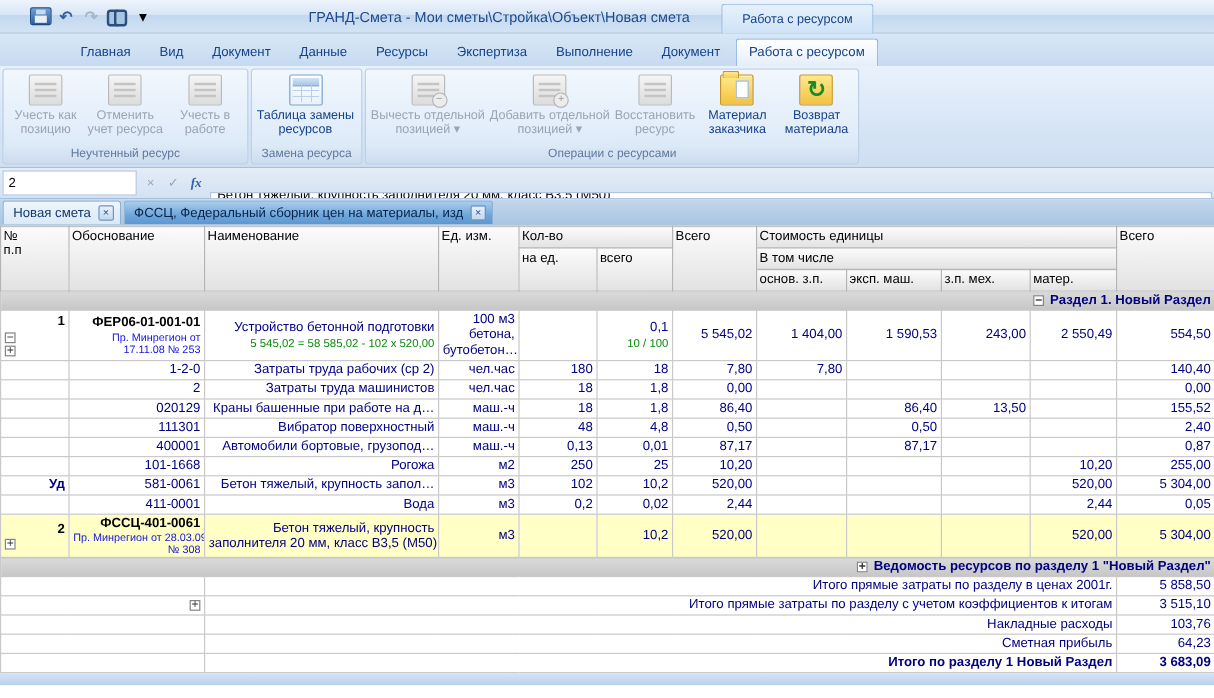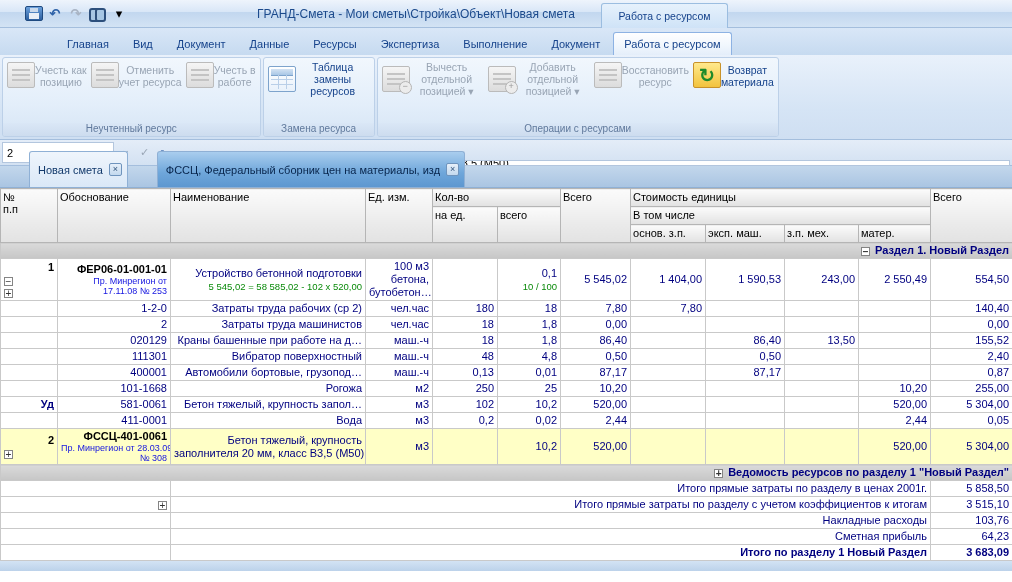--- a/index.html
+++ b/index.html
@@ -25,21 +25,21 @@
   
   #tabstrip { height:27px; background:linear-gradient(#d9e7f7,#c6daf0); display:flex; align-items:flex-end; padding-left:56px; }
   .rtab { font-size:11px; color:#15428b; padding:5px 10px 5px; margin-right:2px; border:1px solid transparent; border-bottom:none; border-radius:3px 3px 0 0; white-space:nowrap; }
   .rtab.active { background:linear-gradient(#fefeff,#f1f7fd 55%,#e4eefa); border-color:#8db2e3; }
 
   
   #ribbon { height:85px; background:linear-gradient(#e9f1fb,#d5e4f5 65%,#cfdff2); border-bottom:1px solid #a4bedd; display:flex; align-items:stretch; padding:1px 0 1px 2px; }
   .rgroup { display:flex; flex-direction:column; border:1px solid #bcd0e8; border-radius:3px; margin:1px 2px 1px 0; background:linear-gradient(#f1f7fd,#e3eefa 60%,#d6e5f5); }
   .rgroup-body { flex:1; display:flex; align-items:flex-start; padding:1px 2px; }
   .rgroup-title { font-size:10px; color:#60799c; text-align:center; padding:0 8px 2px; background:linear-gradient(#dae7f6,#cddcef); border-radius:0 0 2px 2px; }
-  .rbtn { min-width:66px; max-width:106px; padding:2px 2px 1px; text-align:center; font-size:10.5px; line-height:12px; color:#15428b; display:flex; flex-direction:row; align-items:center; border-radius:3px; }
+  .rbtn { min-width:66px; max-width:106px; padding:2px 2px 1px; text-align:center; font-size:10.5px; line-height:12px; color:#15428b; display:flex; flex-direction:column; align-items:center; border-radius:3px; }
   .rbtn.disabled { color:#99a5b4; }
   .rlabel { white-space:pre-line; }
   .ricon { width:28px; height:26px; margin:1px 0 2px; position:relative; flex:0 0 auto; }
   .ri-take-position,.ri-take-work,.ri-cancel-take,.ri-subtract-item,.ri-add-item,.ri-restore {
     background:linear-gradient(#f5f5f5,#dcdcdc); border:1px solid #bbbbbb; border-radius:2px; }
   .ri-take-position::before,.ri-take-work::before,.ri-cancel-take::before,.ri-subtract-item::before,.ri-add-item::before,.ri-restore::before {
     content:""; position:absolute; left:4px; right:4px; top:6px; height:2px; background:#c4c4c4; box-shadow:0 5px 0 #c4c4c4, 0 10px 0 #c4c4c4; }
   .ri-subtract-item::after,.ri-add-item::after { position:absolute; right:-3px; bottom:-3px; width:11px; height:11px; background:#ececec; border:1px solid #b5b5b5; border-radius:50%; font-size:9px; line-height:9px; text-align:center; color:#9a9a9a; }
   .ri-subtract-item::after { content:"−"; }
   .ri-add-item::after { content:"+"; }
@@ -57,21 +57,21 @@
   
   #formulabar { height:26px; background:linear-gradient(#e4edf8,#d3e1f2); border-bottom:1px solid #a4bedd; display:flex; align-items:stretch; }
   #namebox { width:112px; background:#fff; border:1px solid #b3c6de; margin:2px 0 2px 2px; font-size:11px; padding:2px 4px; color:#000; font-family:"Liberation Sans",sans-serif; }
   #fbtns { display:flex; align-items:center; padding:0 3px; gap:2px; }
   .fbtn { width:17px; text-align:center; font-size:11px; color:#9aa6b5; }
   .fbtn.fx { color:#2f62a8; font-style:italic; font-weight:bold; font-family:"Liberation Serif", serif; }
   #formula-input { flex:1; background:#fff; border:1px solid #b3c6de; margin:20px 2px 2px 0; font-size:11px; padding:2px 5px; color:#000; white-space:nowrap; overflow:hidden; font-family:"Liberation Sans",sans-serif; }
 
   
   #doctabs { height:22px; background:linear-gradient(#c3d7ec,#aac5e2); display:flex; align-items:flex-end; padding:2px 0 0 2px; gap:2px; border-bottom:1px solid #8fb0d5; }
-  .dtab { display:flex; align-items:center; gap:6px; font-size:11px; color:#12396b; padding:2px 5px 2px 8px; border:1px solid #8fb0d5; border-bottom:none; border-radius:3px 3px 0 0; background:linear-gradient(#eff5fc,#dae8f7); height:36px; white-space:nowrap;margin-left:27px; }
+  .dtab { display:flex; align-items:center; gap:6px; font-size:11px; color:#12396b; padding:2px 5px 2px 8px; border:1px solid #8fb0d5; border-bottom:none; border-radius:3px 3px 0 0; background:linear-gradient(#eff5fc,#dae8f7); height:20px; white-space:nowrap; }
   .dtab.active { background:linear-gradient(#a9cdee,#6ea6da 60%,#5d97d0); color:#07244b; }
   .dclose { width:13px; height:13px; border:1px solid #6f94bd; background:linear-gradient(#e7f0fa,#c3d9ee); font-size:9px; line-height:11px; text-align:center; color:#34567e; border-radius:2px; }
 
   
   #gridwrap { background:#fff; }
   #grid { border-collapse:collapse; table-layout:fixed; width:1012px; font-size:11px; }
   #grid th { background:linear-gradient(#fbfbfb,#e2e2e2); border:1px solid #b5b5b5; font-weight:normal; color:#000; vertical-align:top; padding:2px 2px 1px; text-align:left; white-space:pre-line; font-size:11px; height:18px; overflow:hidden; }
   #grid td { border:1px solid #c9c9c9; padding:1px 3px; color:#000080; text-align:right; vertical-align:middle; overflow:hidden; white-space:nowrap; height:16px; line-height:13px; }
   tr.section-tr td { background:linear-gradient(#dadada,#c6c6c6); color:#000; font-weight:bold; text-align:left; border:1px solid #a9a9a9; padding:1px 3px; height:17px; }
   .sec-text { margin-left:5px; }
@@ -170,20 +170,25 @@
           </div>
           <div class="rbtn disabled">
             <div class="ricon ri-add-item"></div>
             <div class="rlabel">Добавить отдельной
 позицией ▾</div>
           </div>
           <div class="rbtn disabled">
             <div class="ricon ri-restore"></div>
             <div class="rlabel">Восстановить
 ресурс</div>
+          </div>
+          <div class="rbtn enabled">
+            <div class="ricon ri-customer-material"></div>
+            <div class="rlabel">Материал
+заказчика</div>
           </div>
           <div class="rbtn enabled">
             <div class="ricon ri-return-material"></div>
             <div class="rlabel">Возврат
 материала</div>
           </div>
         </div>
         <div class="rgroup-title">Операции с ресурсами</div>
       </div>
     </div>

